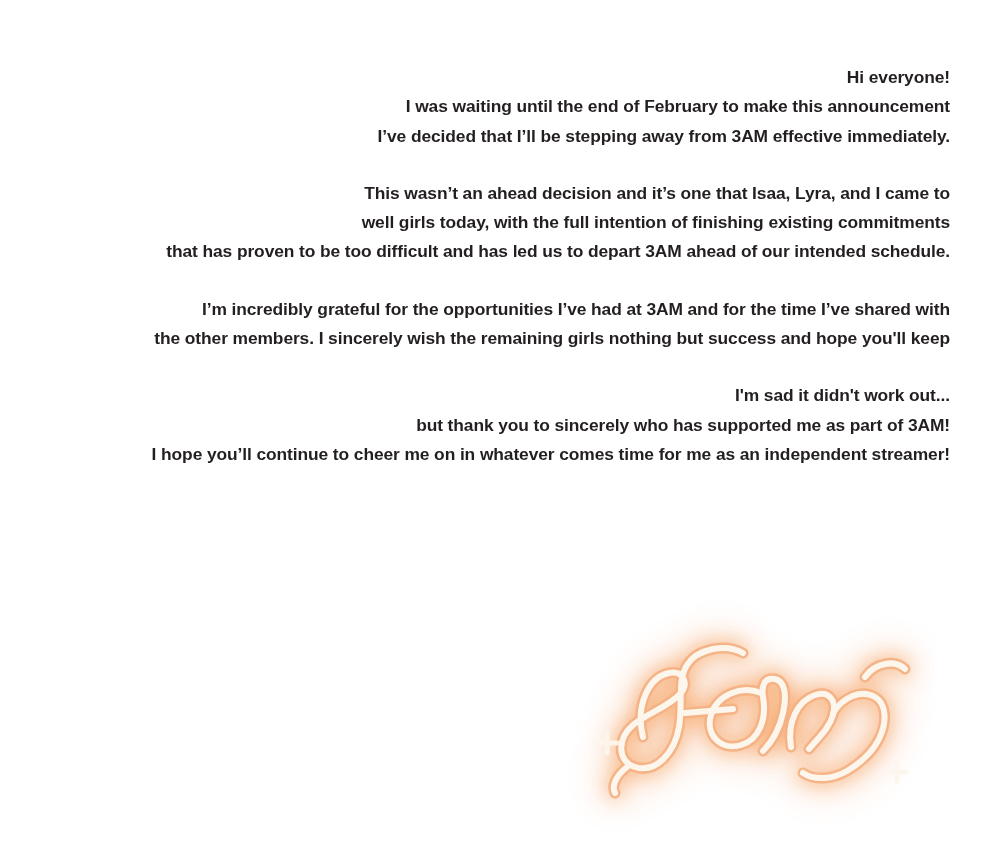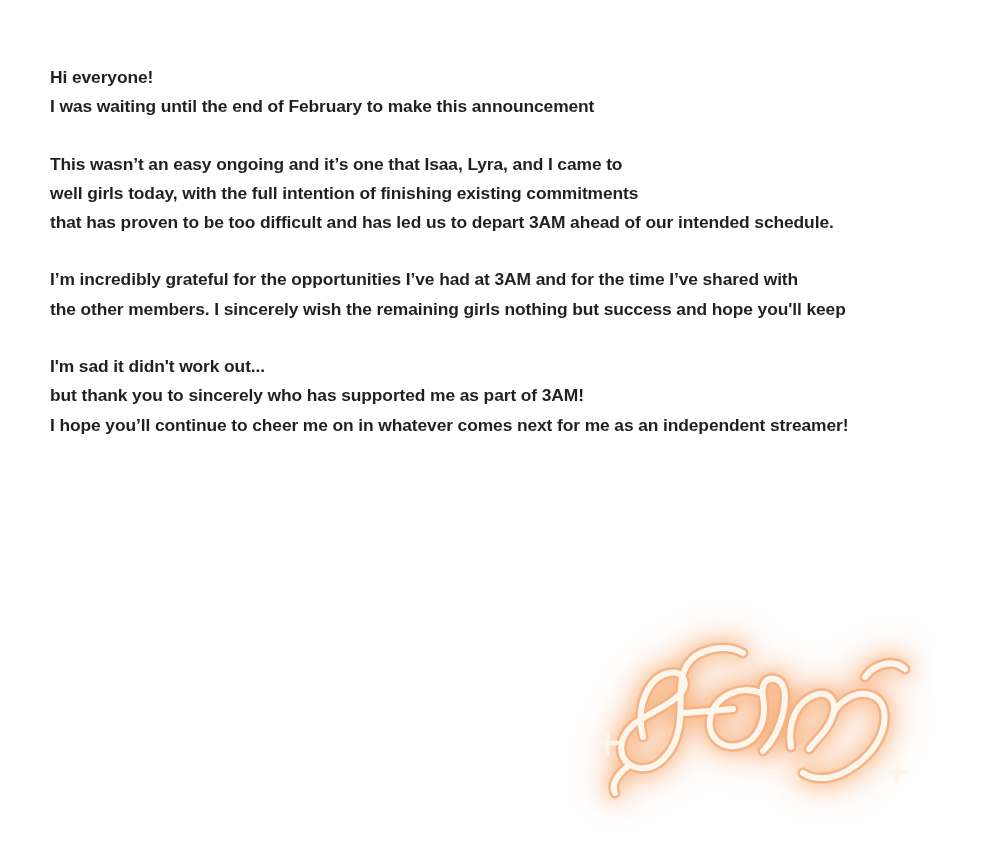--- a/index.html
+++ b/index.html
@@ -19,20 +19,21 @@
     position: relative;
     width: 983px;
     height: 853px;
     box-sizing: border-box;
   }
   .letter {
     position: absolute;
     left: 50px;
     top: 63px;
     width: 900px;
+    text-align: right;
   }
   .para {
     margin: 0 0 28px 0;
   }
   .para:last-child {
     margin-bottom: 0;
   }
   .line {
     display: block;
     font-size: 17.4px;
@@ -59,37 +60,38 @@
 </head>
 <body>
 
 <div class="page">
 
   <div class="letter">
 
     <div class="para">
       <span class="line">Hi everyone!</span>
       <span class="line">I was waiting until the end of February to make this announcement</span>
+      <span class="line">I’ve decided that I’ll be stepping away from 3AM effective immediately.</span>
     </div>
 
     <div class="para">
-      <span class="line">This wasn’t an easy ongoing and it’s one that Isaa, Lyra, and I came to</span>
+      <span class="line">This wasn’t an ahead decision and it’s one that Isaa, Lyra, and I came to</span>
       <span class="line">well girls today, with the full intention of finishing existing commitments</span>
       <span class="line">that has proven to be too difficult and has led us to depart 3AM ahead of our intended schedule.</span>
     </div>
 
     <div class="para">
       <span class="line">I’m incredibly grateful for the opportunities I’ve had at 3AM and for the time I’ve shared with</span>
       <span class="line">the other members. I sincerely wish the remaining girls nothing but success and hope you'll keep</span>
     </div>
 
     <div class="para">
       <span class="line">I'm sad it didn't work out...</span>
       <span class="line">but thank you to sincerely who has supported me as part of 3AM!</span>
-      <span class="line">I hope you’ll continue to cheer me on in whatever comes next for me as an independent streamer!</span>
+      <span class="line">I hope you’ll continue to cheer me on in whatever comes time for me as an independent streamer!</span>
     </div>
 
   </div>
 
   <div class="signature">
     <svg viewBox="0 0 370 245" xmlns="http://www.w3.org/2000/svg" aria-hidden="true">
       <defs>
         <filter id="neonGlow" x="-60%" y="-60%" width="220%" height="220%">
           <feGaussianBlur in="SourceGraphic" stdDeviation="10" result="b1"></feGaussianBlur>
           <feFlood flood-color="#f6a05a" flood-opacity="0.85" result="c1"></feFlood>

